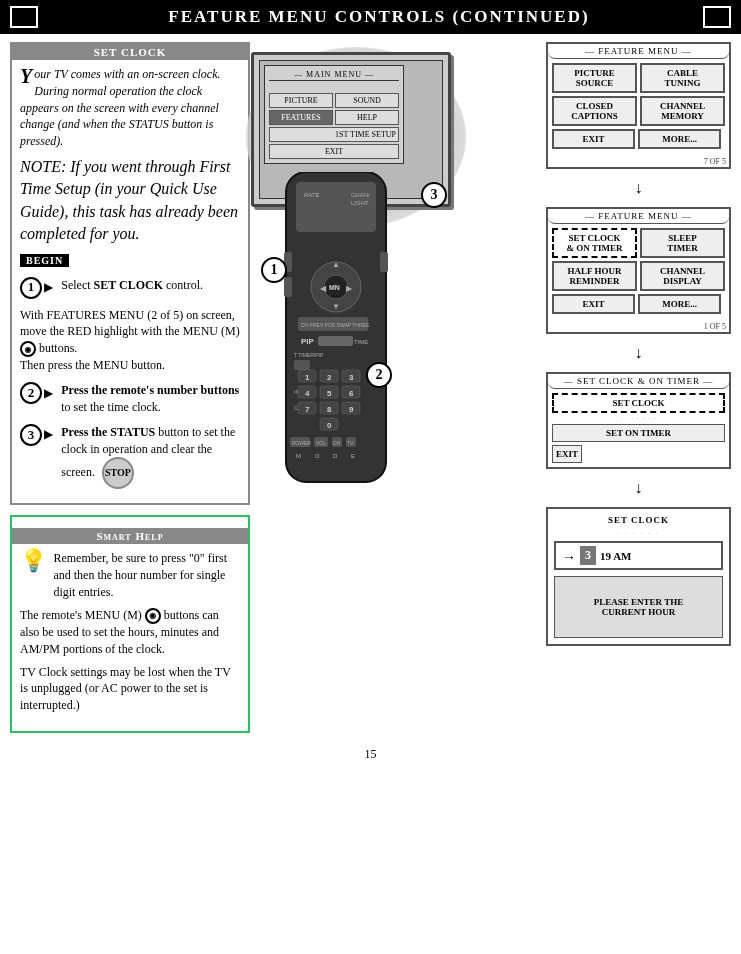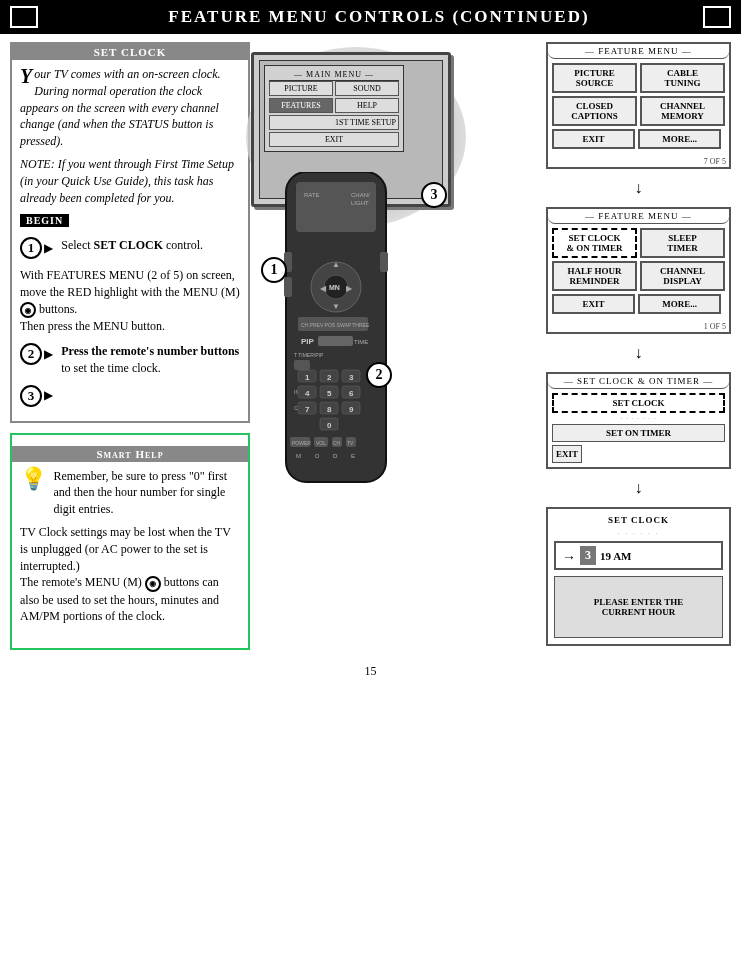--- a/index.html
+++ b/index.html
@@ -72,21 +72,21 @@
       text-transform: uppercase;
     }
     .italic-block {
       font-style: italic;
       font-size: 12px;
       line-height: 1.4;
       margin-bottom: 6px;
     }
     .note-text {
       font-style: italic;
-      font-size: 12px;
+      font-size: 16px;
       line-height: 1.4;
       margin-bottom: 6px;
     }
     .begin-badge {
       display: inline-block;
       background: #000;
       color: #fff;
       font-size: 10px;
       font-weight: bold;
       padding: 1px 6px;
@@ -325,54 +325,58 @@
         <div class="step-text">
           <b>Press the remote's number buttons</b> to set the time clock.
         </div>
       </div>
 
       <div class="step-line">
         <div style="position:relative; display:flex; align-items:center; margin-right:8px; flex-shrink:0;">
           <div class="num-circle">3</div>
           <span style="font-size:12px; margin-left:2px;">▶</span>
         </div>
+        <div class="step-text">
+          <b>Press the STATUS</b> button to set the clock in operation and clear the screen.
+          <span class="stop-badge">STOP</span>
+        </div>
       </div>
     </div>
 
     <div class="smart-help-box">
       <div class="smart-help-title">Smart Help</div>
       <div class="smart-help-content">
         <div class="bulb-row">
           <div class="bulb-icon">💡</div>
           <div>
             Remember, be sure to press "0" first and then the hour number for single digit entries.
           </div>
         </div>
+        <div style="font-size:12px; line-height:1.4; margin-bottom:6px;">
+          The remote's MENU (M) <span class="menu-circle">◉</span> buttons can also be used to set the hours, minutes and AM/PM portions of the clock.
+        </div>
         <div style="font-size:12px; line-height:1.4;">
           TV Clock settings may be lost when the TV is unplugged (or AC power to the set is interrupted.)
         </div>
-        <div style="font-size:12px; line-height:1.4; margin-bottom:6px;">
-          The remote's MENU (M) <span class="menu-circle">◉</span> buttons can also be used to set the hours, minutes and AM/PM portions of the clock.
-        </div>
       </div>
     </div>
 
   </div>
 
   <div class="right-col">
 
     <div style="position:absolute; top:10px; left:0; width:210px; height:165px;">
 
       <div style="position:absolute; top:-5px; left:-5px; width:220px; height:180px; background:radial-gradient(ellipse, #d0d0d0 60%, transparent 100%); border-radius:50%; z-index:0;"></div>
 
       <div style="position:relative; z-index:1; border:3px solid #444; border-radius:3px; background:#ccc; width:200px; height:155px; padding:5px; box-shadow:3px 3px 0 #777;">
         <div style="border:1px solid #333; height:100%; background:#b8b8b8; position:relative;">
 
           <div style="position:absolute; top:4px; left:4px; border:1.5px solid #333; background:rgba(210,210,210,0.95); padding:4px; width:140px;">
-            <div style="font-size:8px; text-align:center; border-bottom:1px solid #333; padding-bottom:1px; margin-bottom:0; letter-spacing:1px;">— MAIN MENU —</div>
+            <div style="font-size:8px; text-align:center; border-bottom:1px solid #333; padding-bottom:1px; margin-bottom:12px; letter-spacing:1px;">— MAIN MENU —</div>
             <div style="display:grid; grid-template-columns:1fr 1fr; gap:2px;">
               <div style="border:1px solid #555; background:#ddd; text-align:center; font-size:8px; padding:2px;">PICTURE</div>
               <div style="border:1px solid #555; background:#ddd; text-align:center; font-size:8px; padding:2px;">SOUND</div>
               <div style="border:1px solid #555; background:#666; color:#fff; text-align:center; font-size:8px; padding:2px;">FEATURES</div>
               <div style="border:1px solid #555; background:#ddd; text-align:center; font-size:8px; padding:2px;">HELP</div>
               <div style="border:1px solid #555; background:#ddd; text-align:right; font-size:8px; padding:2px; grid-column:span 2;">1ST TIME SETUP</div>
               <div style="border:1px solid #555; background:#ddd; text-align:center; font-size:8px; padding:2px; grid-column:span 2;">EXIT</div>
             </div>
           </div>
         </div>

